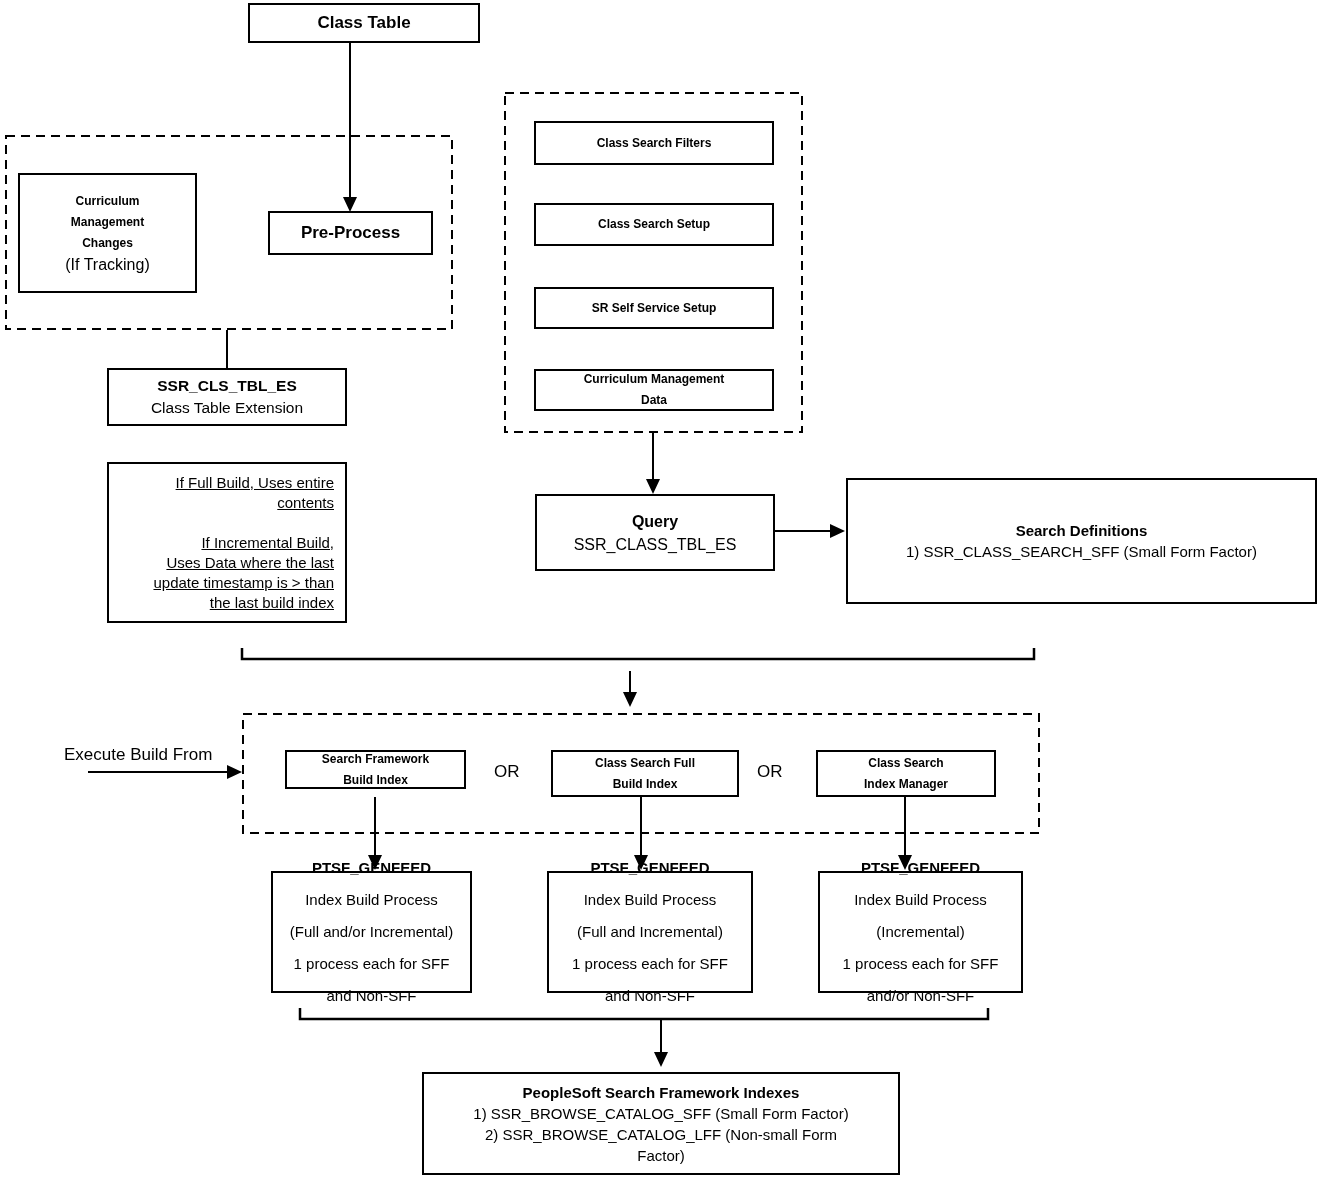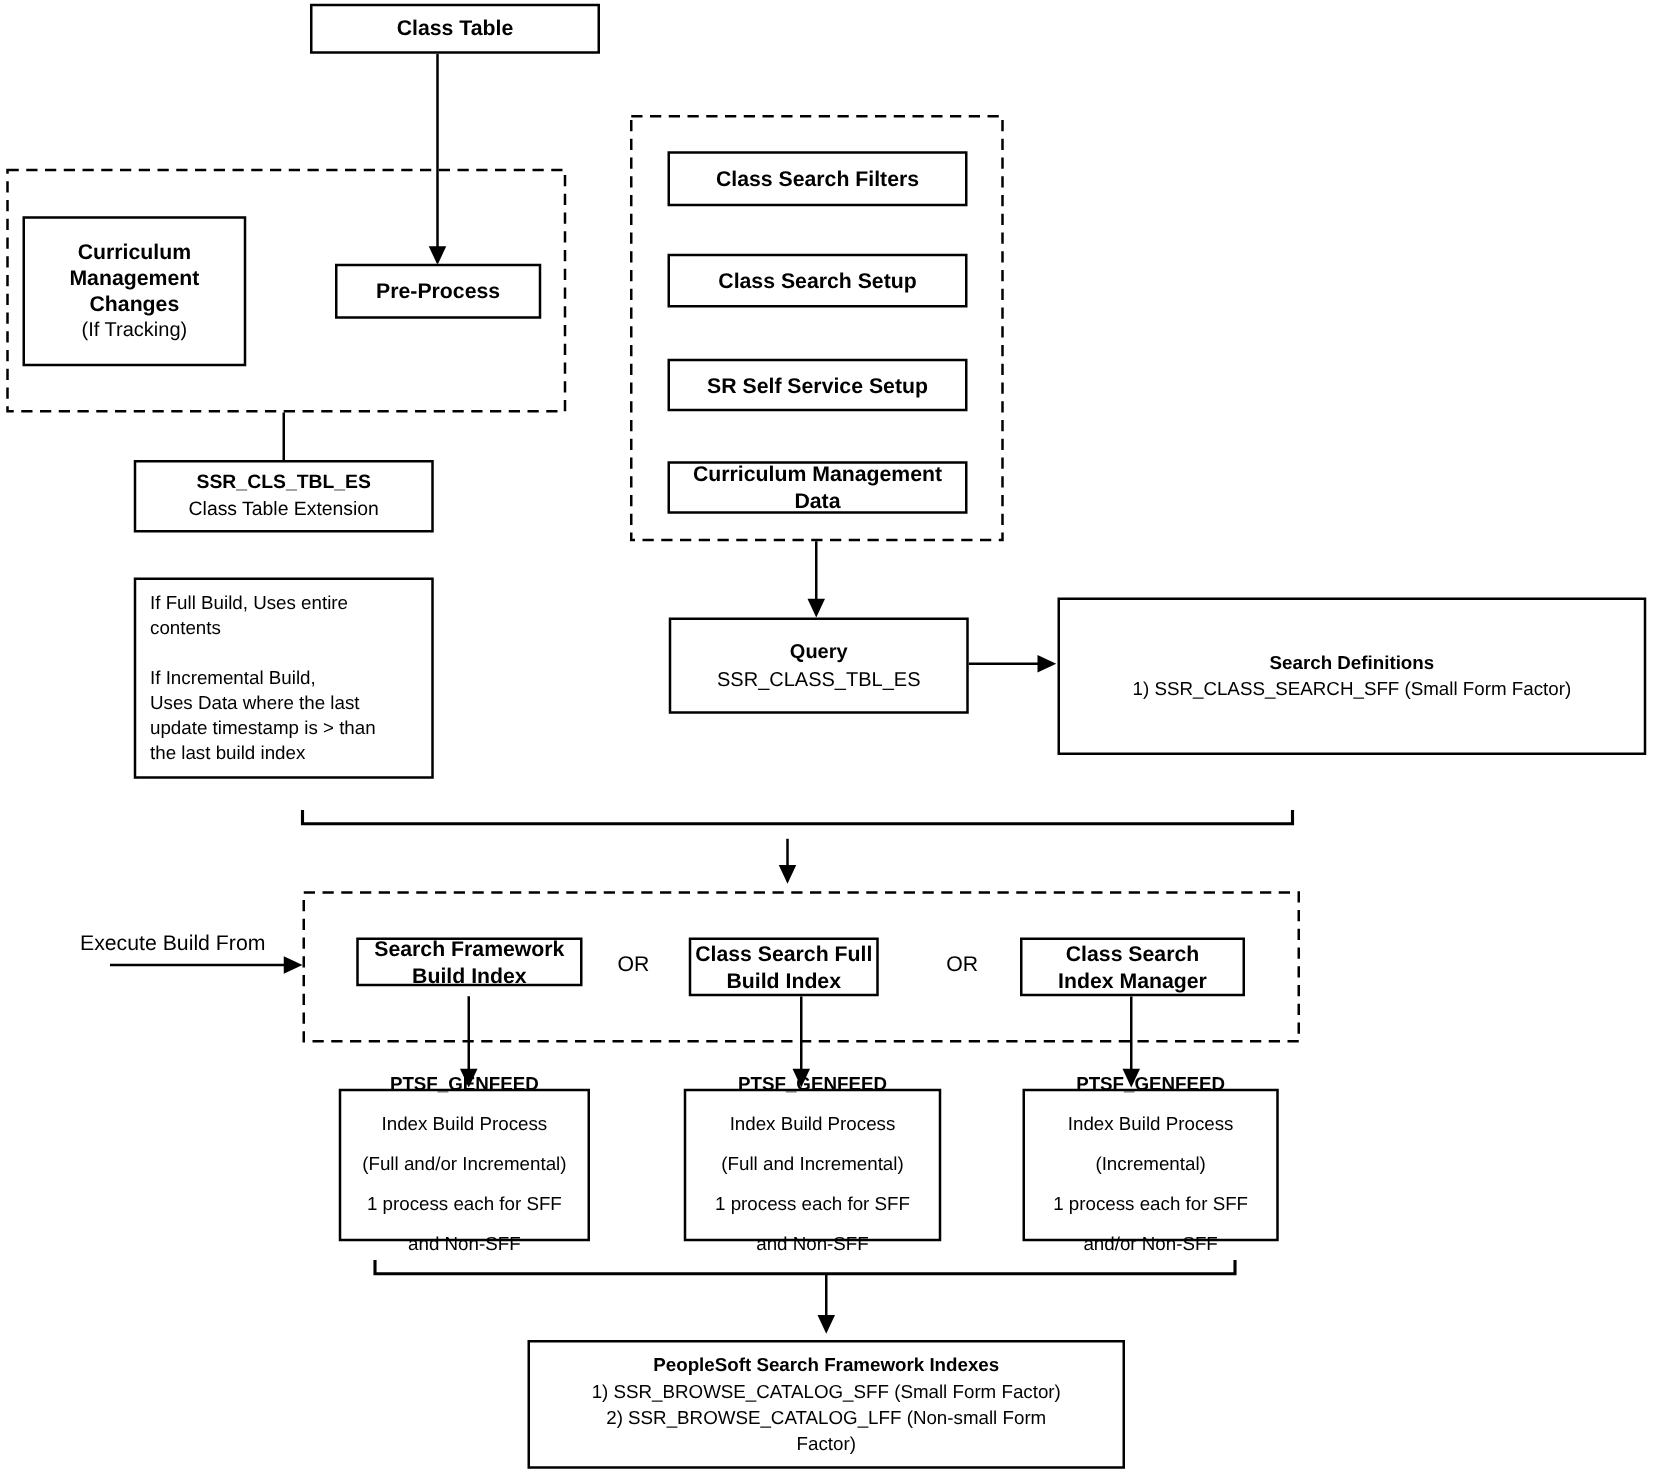--- a/index.html
+++ b/index.html
@@ -13,23 +13,23 @@
   .ahead   { fill:#000; stroke:none; }
   .drect   { stroke:#000; stroke-width:2; fill:none; stroke-dasharray:9 6; }
 
   .box {
     position:absolute; box-sizing:border-box; background:#fff;
     border:2px solid #000; display:flex; flex-direction:column;
     align-items:center; justify-content:center; text-align:center;
   }
   .b   { font-weight:bold; }
   .lbl { font-size:17px; font-weight:bold; }
-  .lbl2{ font-size:17px; font-weight:bold; line-height:21px;text-align:center; }
+  .lbl2{ font-size:12px; font-weight:bold; line-height:21px;text-align:center; }
   .sub { font-size:15.5px; line-height:22px; }
-  .note { align-items:flex-start; justify-content:flex-start; text-align:left; padding:9px 11px; }
+  .note { align-items:flex-end; justify-content:flex-start; text-align:left; padding:9px 11px;text-decoration:underline; }
   .tline { min-height:20px; line-height:20px; font-size:15px; }
   .ptsf  { font-size:15px; line-height:20px;gap:12px; }
   .sdef  { font-size:15px; line-height:21px; padding:4px 8px; }
   .sdef .items { text-align:left; }
   .free { position:absolute; font-size:17px; white-space:nowrap; }
 </style>
 </head>
 <body>
 
 <div class="canvas">
@@ -163,21 +163,21 @@
 
   <div class="free" style="left:64px;top:745px">Execute Build From</div>
 
   <div class="box" style="left:285px;top:750px;width:181px;height:39px">
     <span class="lbl2">Search Framework</span>
     <span class="lbl2">Build Index</span>
   </div>
 
   <div class="free" style="left:494px;top:762px">OR</div>
 
-  <div class="box" style="left:551px;top:750px;width:152px;height:47px">
+  <div class="box" style="left:551px;top:750px;width:188px;height:47px">
     <span class="lbl2">Class Search Full</span>
     <span class="lbl2">Build Index</span>
   </div>
 
   <div class="free" style="left:757px;top:762px">OR</div>
 
   <div class="box" style="left:816px;top:750px;width:180px;height:47px">
     <span class="lbl2">Class Search</span>
     <span class="lbl2">Index Manager</span>
   </div>

